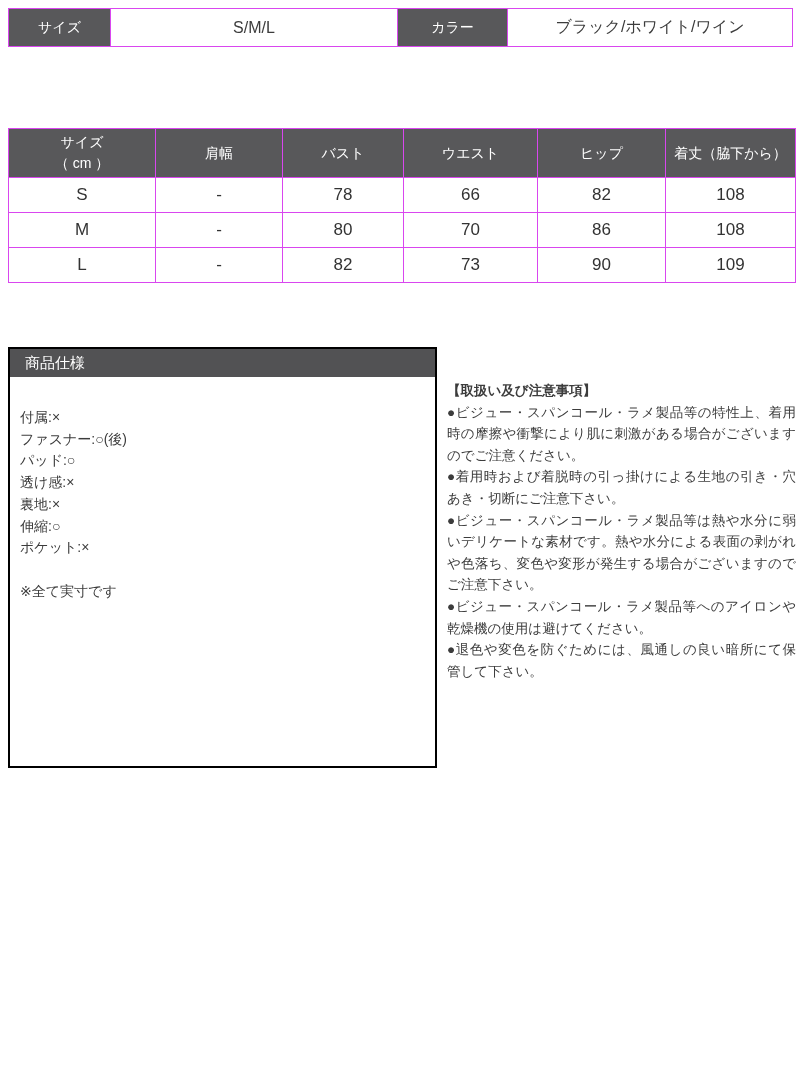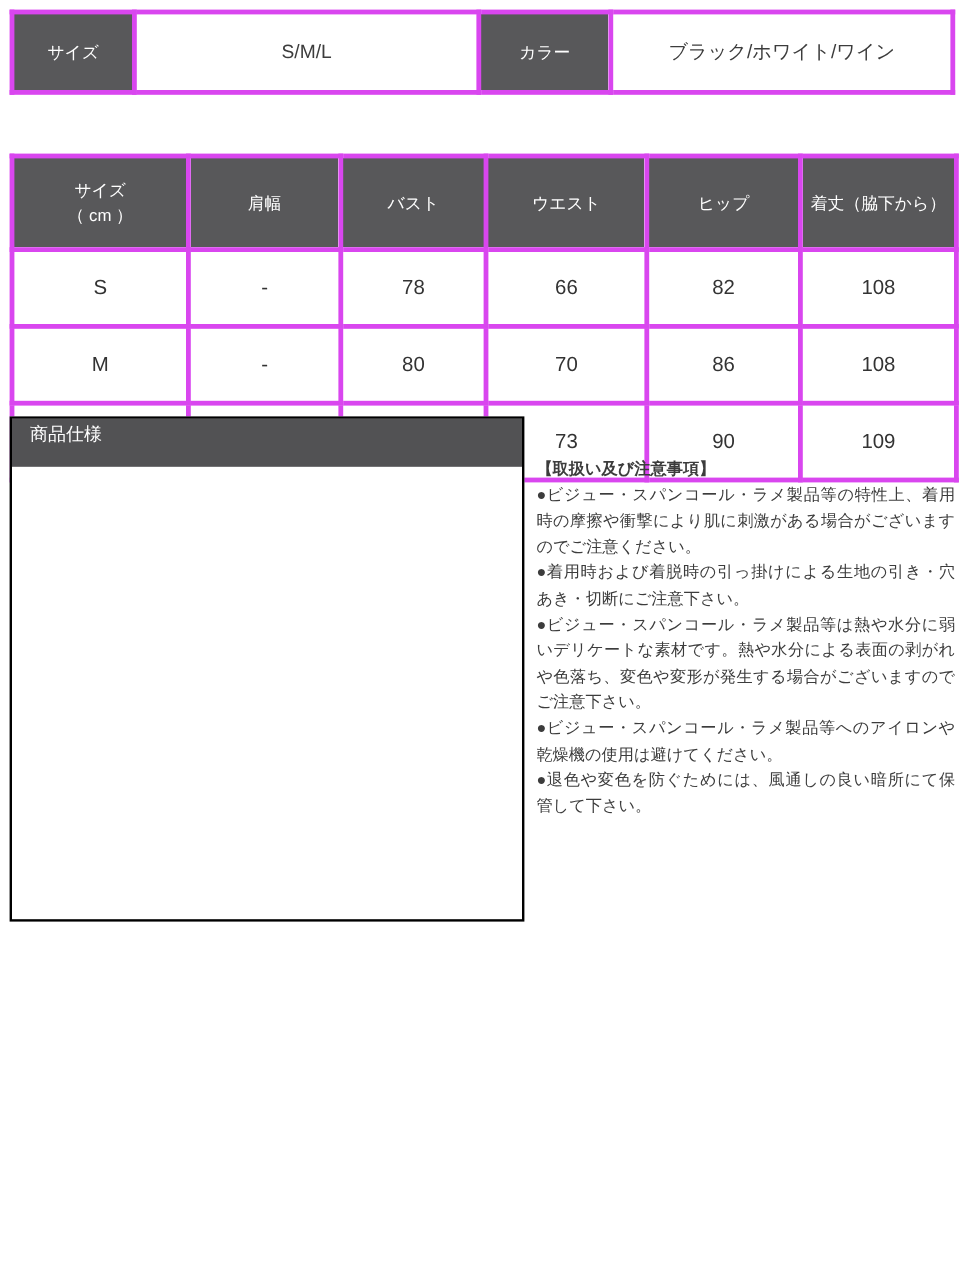--- a/index.html
+++ b/index.html
@@ -13,24 +13,24 @@
     height: 1067px;
     font-family: "Liberation Sans", "DejaVu Sans", sans-serif;
     color: #3c3c3c;
     overflow: hidden;
   }
   table {
     border-collapse: collapse;
     table-layout: fixed;
   }
   td {
-    border: 4px solid #d946ef;
+    border: 1px solid #d946ef;
     text-align: center;
     vertical-align: middle;
-    padding: 13px 4px;
+    padding: 0 4px;
     overflow: hidden;
   }
   .dark {
     background: #58585a;
     color: #ffffff;
   }
   
   .info-table {
     position: absolute;
     left: 8px;
@@ -68,21 +68,21 @@
     top: 347px;
     width: 429px;
     height: 421px;
     border: 2px solid #000000;
     box-sizing: border-box;
     background: #ffffff;
   }
   .spec-header {
     background: #525254;
     color: #ffffff;
-    height: 40px;
+    height: 28px;
     line-height: 28px;
     padding-left: 15px;
     font-size: 15px;
   }
   .spec-content {
     padding: 30px 16px 0 10px;
     font-size: 14px;
     line-height: 21.7px;
     color: #3c3c3c;
   }
@@ -167,20 +167,30 @@
       <td class="cell">82</td>
       <td class="cell">73</td>
       <td class="cell">90</td>
       <td class="cell">109</td>
     </tr>
   </tbody>
 </table>
 
 <div class="spec-box">
   <div class="spec-header">商品仕様</div>
+  <div class="spec-content">
+    <div class="spec-line">付属:×</div>
+    <div class="spec-line">ファスナー:○(後)</div>
+    <div class="spec-line">パッド:○</div>
+    <div class="spec-line">透け感:×</div>
+    <div class="spec-line">裏地:×</div>
+    <div class="spec-line">伸縮:○</div>
+    <div class="spec-line">ポケット:×</div>
+    <div class="spec-line spec-note">※全て実寸です</div>
+  </div>
 </div>
 
 <div class="care-notes">
   <div class="care-title">【取扱い及び注意事項】</div>
   <p class="care-item">●ビジュー・スパンコール・ラメ製品等の特性上、着用時の摩擦や衝撃により肌に刺激がある場合がございますのでご注意ください。</p>
   <p class="care-item">●着用時および着脱時の引っ掛けによる生地の引き・穴あき・切断にご注意下さい。</p>
   <p class="care-item">●ビジュー・スパンコール・ラメ製品等は熱や水分に弱いデリケートな素材です。熱や水分による表面の剥がれや色落ち、変色や変形が発生する場合がございますのでご注意下さい。</p>
   <p class="care-item">●ビジュー・スパンコール・ラメ製品等へのアイロンや乾燥機の使用は避けてください。</p>
   <p class="care-item">●退色や変色を防ぐためには、風通しの良い暗所にて保管して下さい。</p>
 </div>

